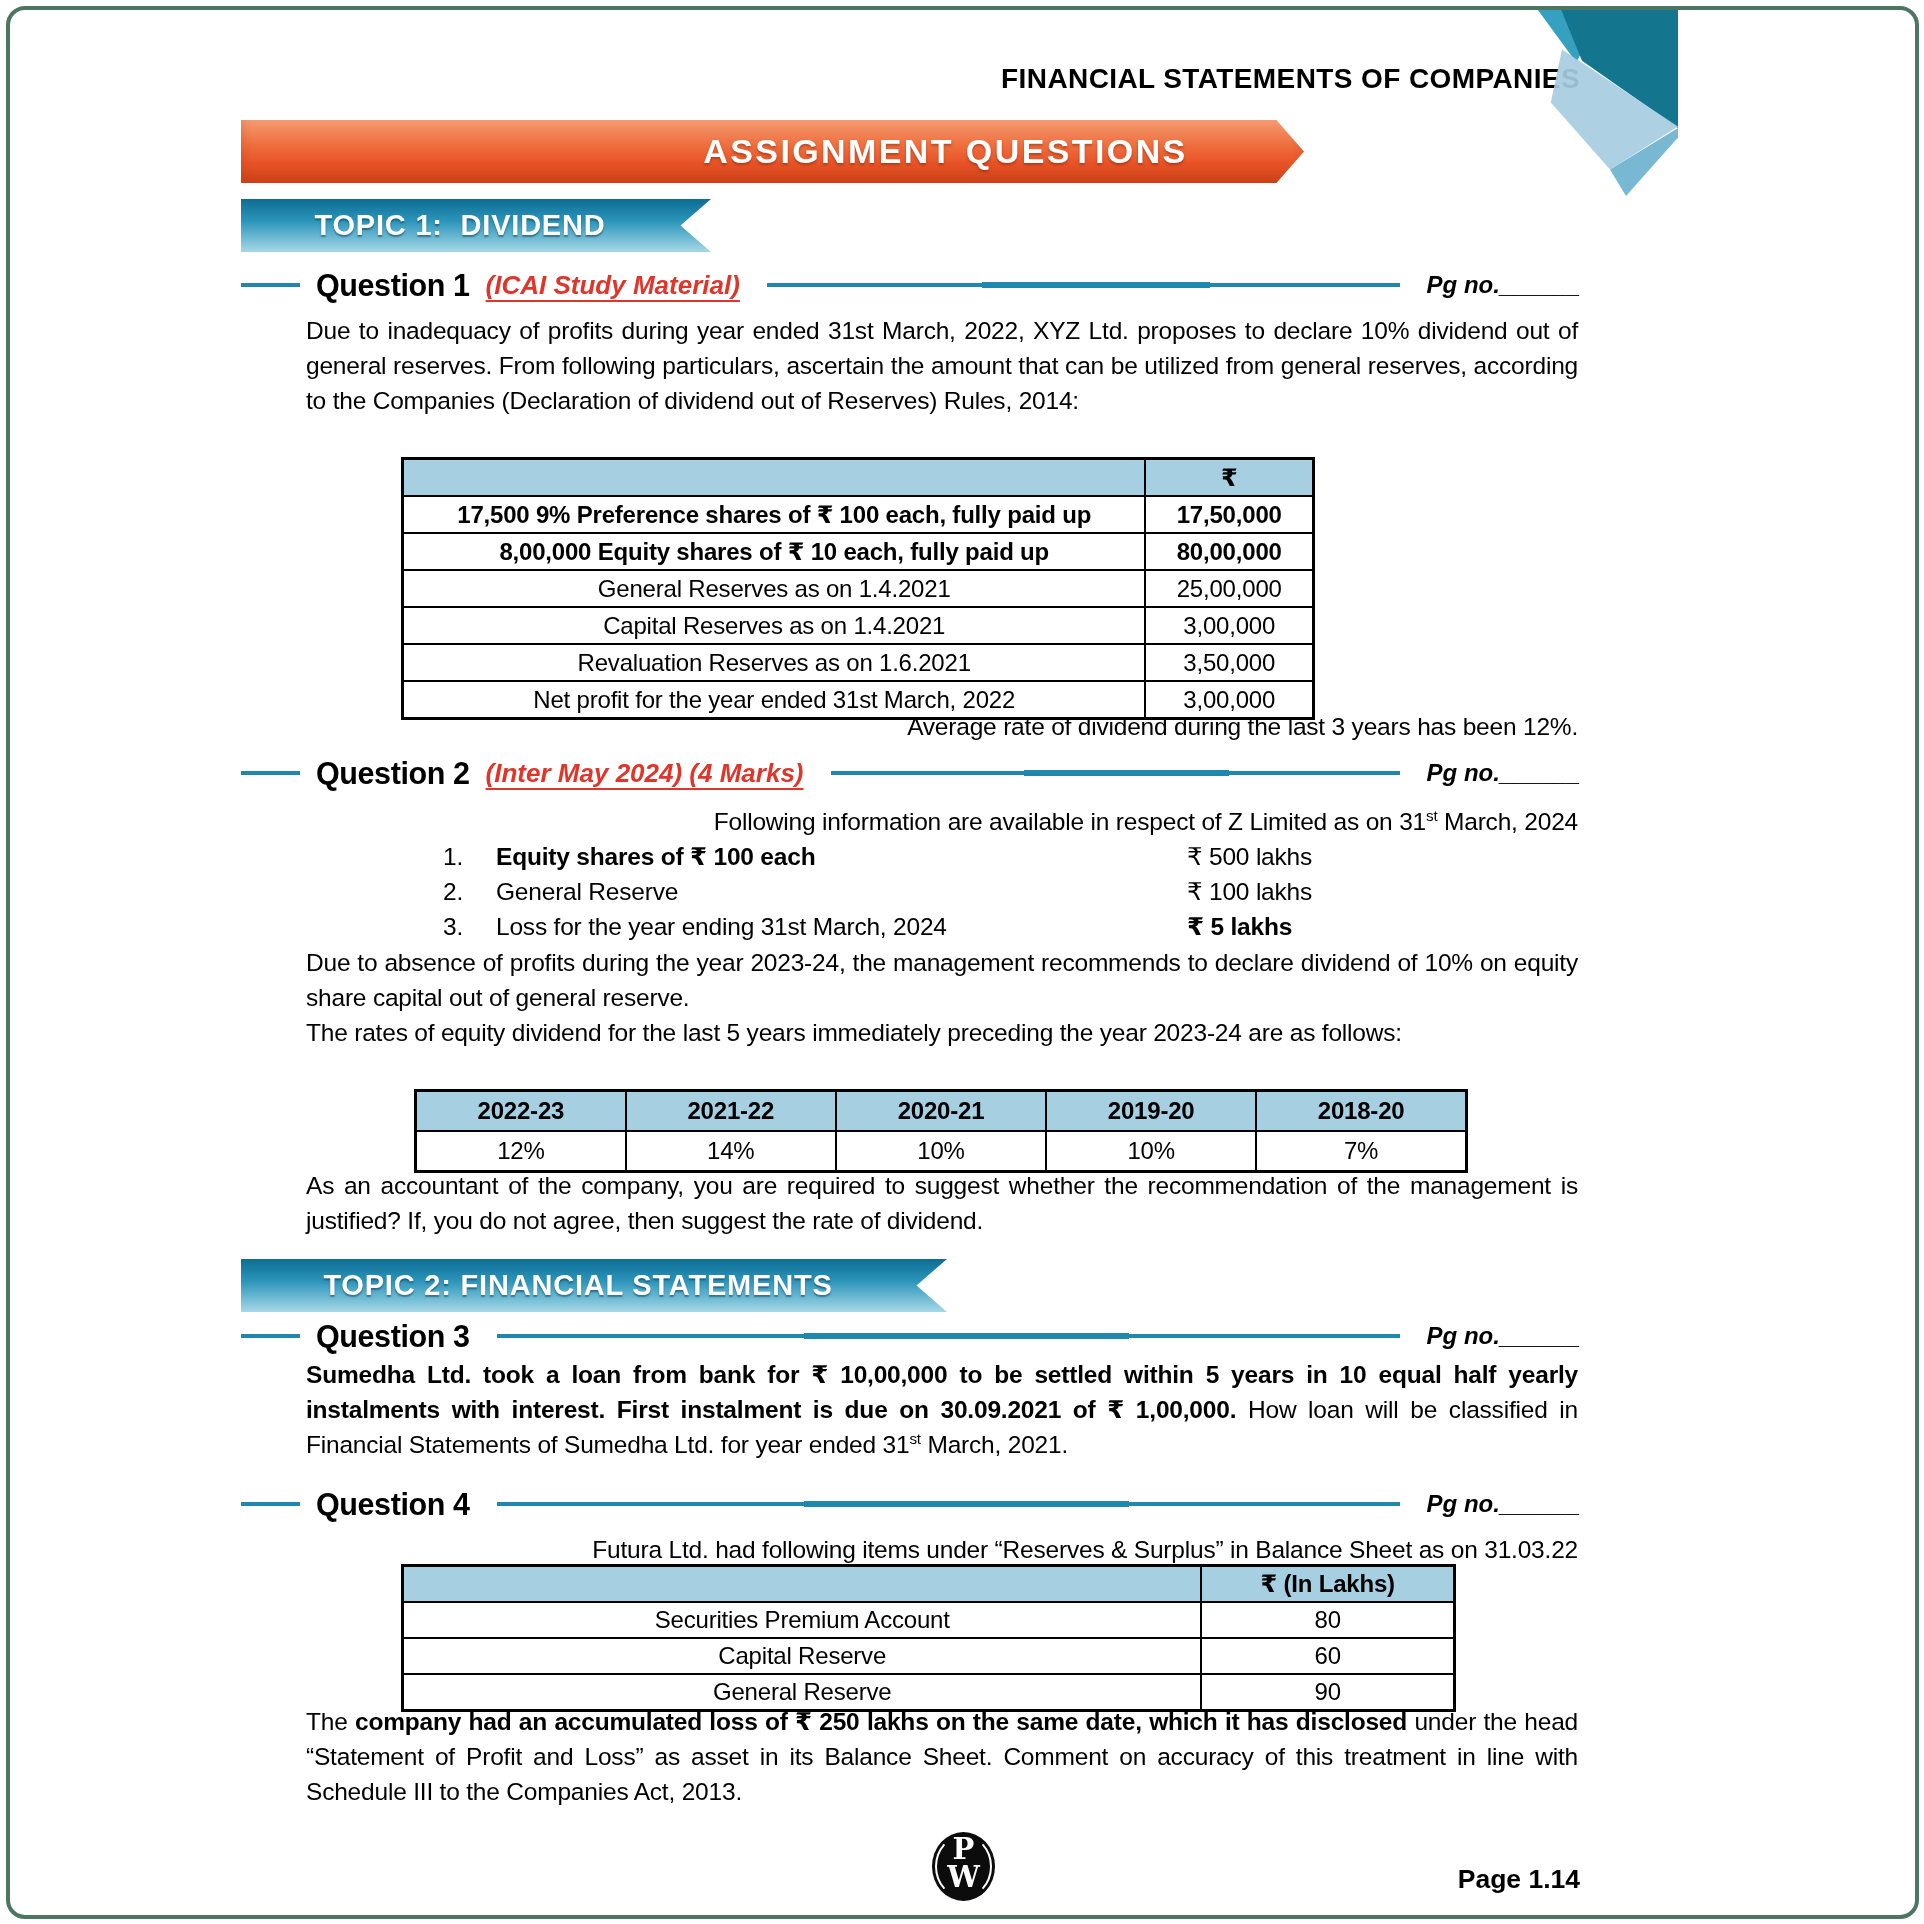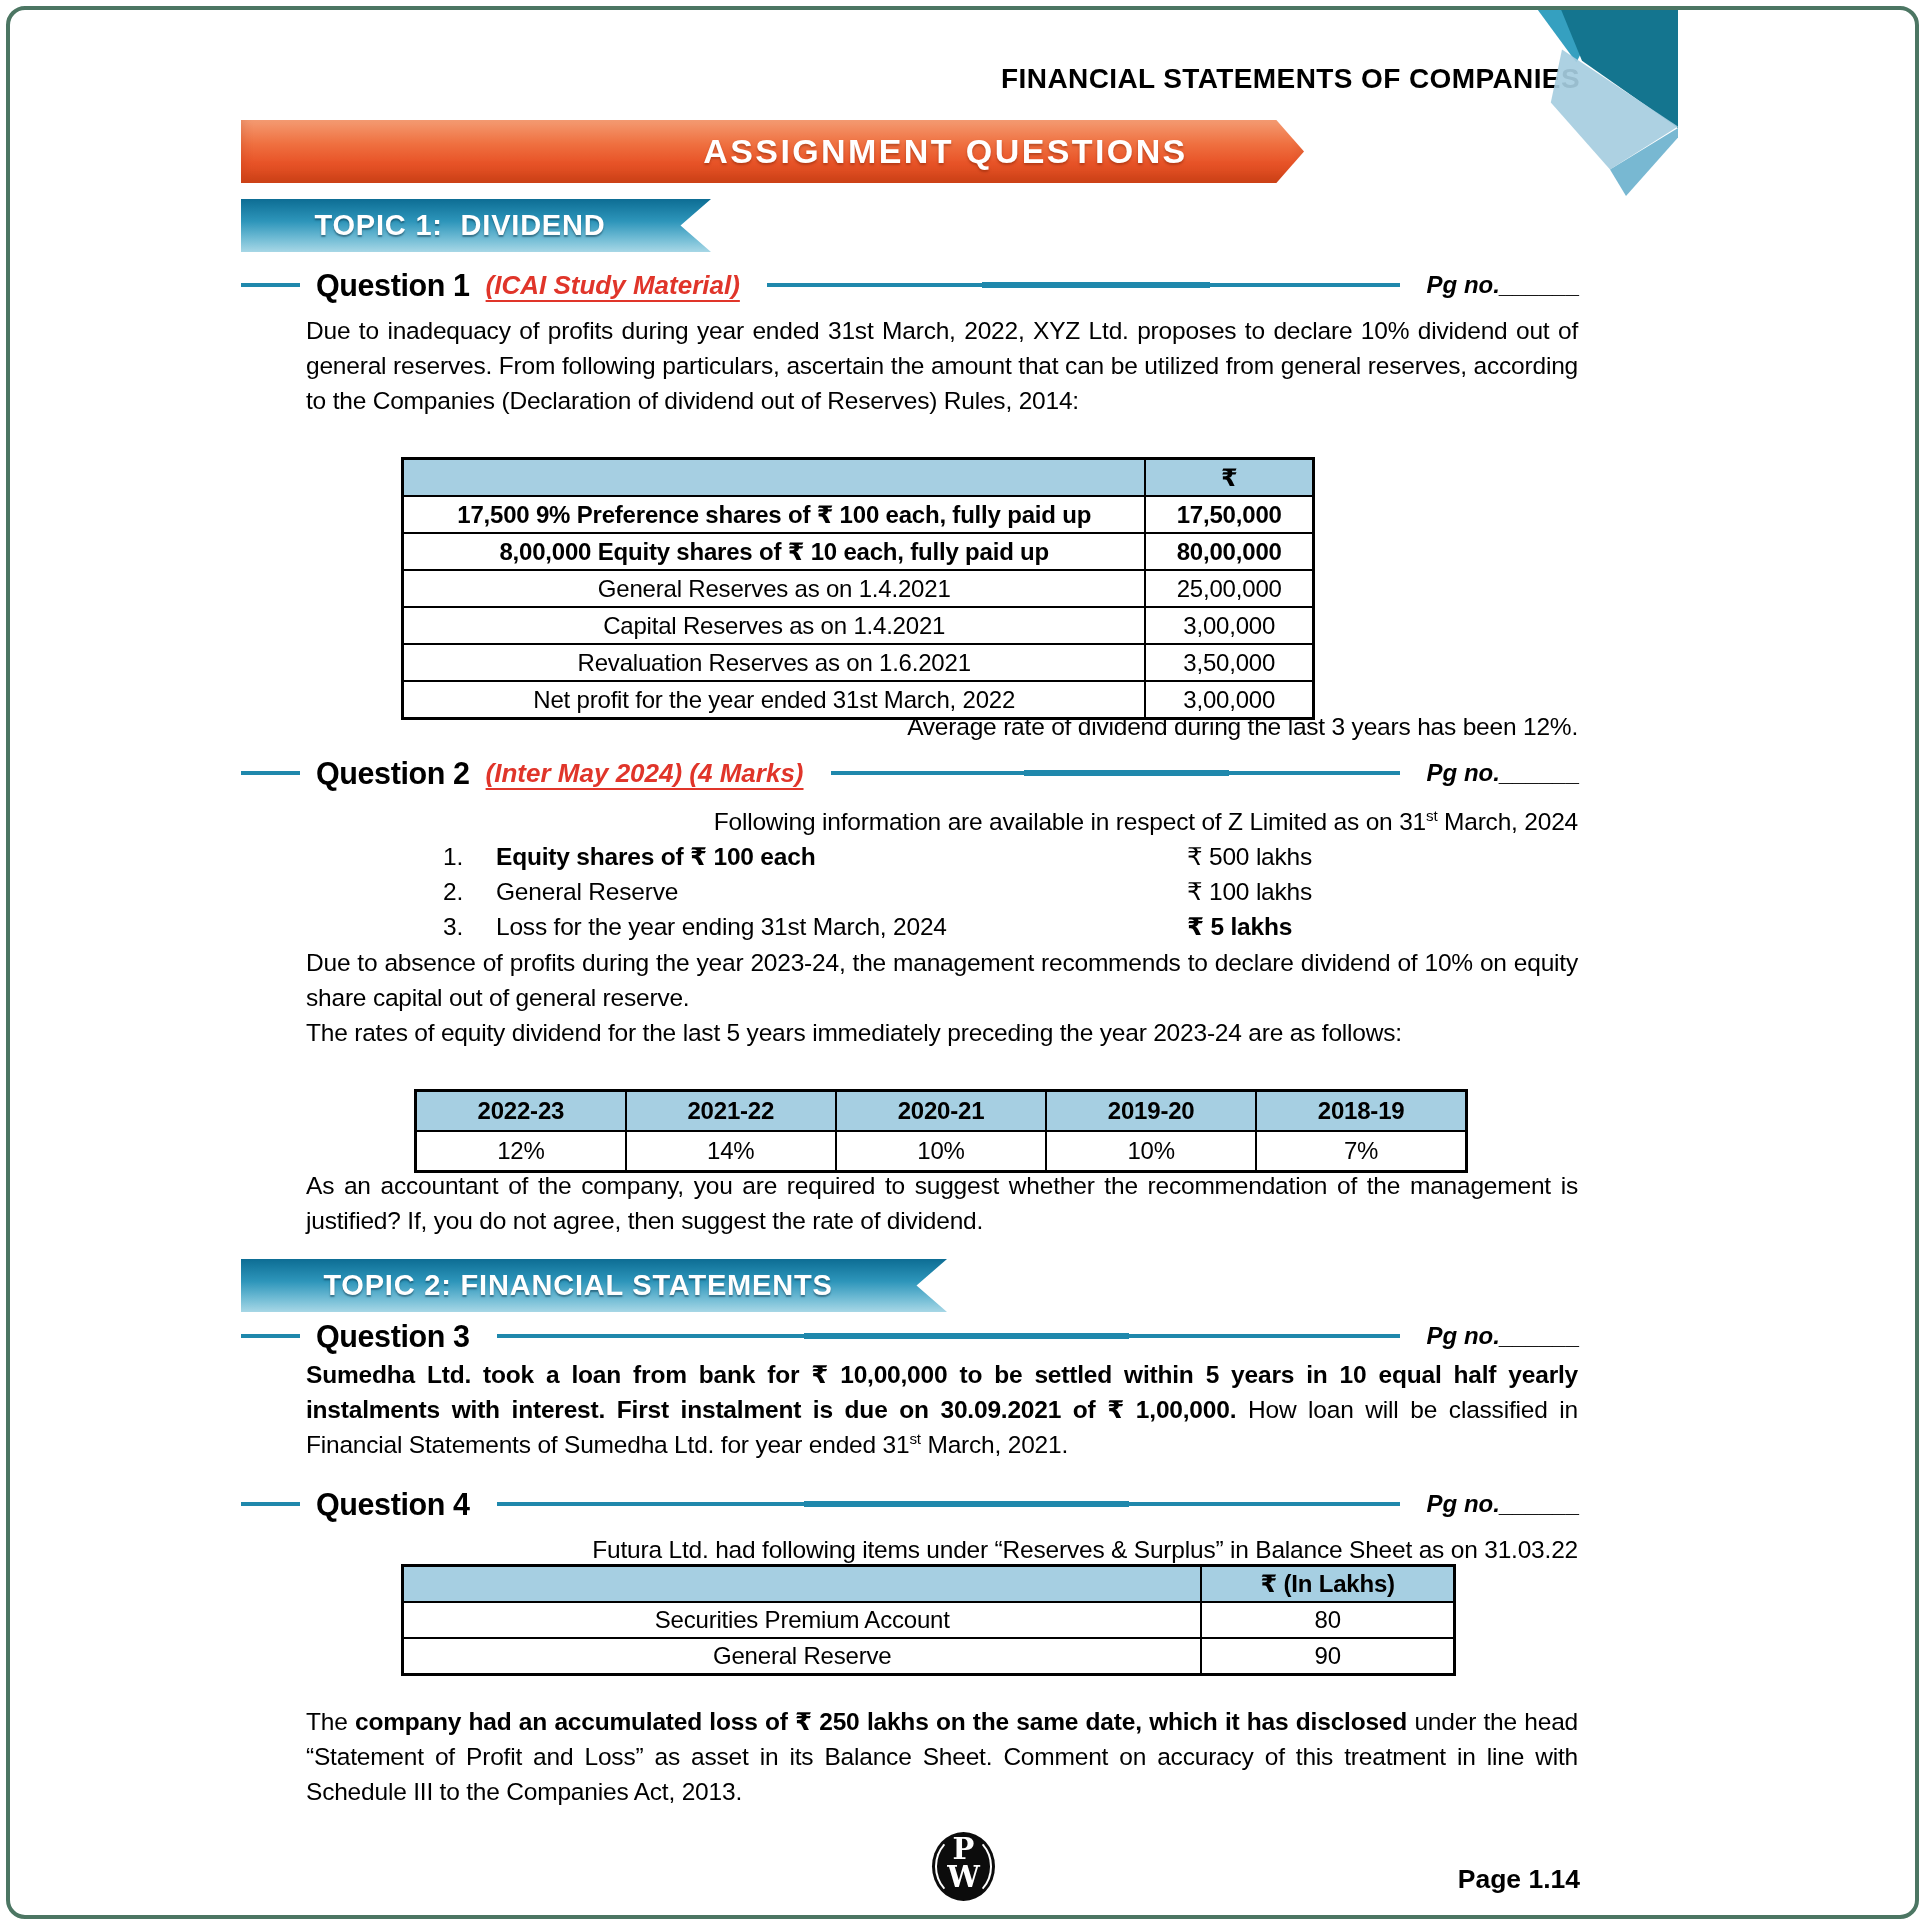--- a/index.html
+++ b/index.html
@@ -182,21 +182,21 @@
     </div>
   <div class="body-text" style="top:945px">Due to absence of profits during the year 2023-24, the management recommends to declare dividend of 10% on equity share capital out of general reserve.</div>
   <div class="body-text" style="top:1015px">The rates of equity dividend for the last 5 years immediately preceding the year 2023-24 are as follows:</div>
   <table class="t-years">
       <thead>
         <tr>
           <th>2022-23</th>
           <th>2021-22</th>
           <th>2020-21</th>
           <th>2019-20</th>
-          <th>2018-19</th>
+          <th>2018-20</th>
         </tr>
       </thead>
       <tbody>
         <tr>
           <td>12%</td>
           <td>14%</td>
           <td>10%</td>
           <td>10%</td>
           <td>7%</td>
         </tr>
@@ -229,20 +229,24 @@
           <th class="c-label"></th>
           <th class="c-value">₹ (In Lakhs)</th>
         </tr>
       </thead>
       <tbody>
         <tr>
           <td class="c-label">Securities Premium Account</td>
           <td class="c-value">80</td>
         </tr>
         <tr>
+          <td class="c-label">Capital Reserve</td>
+          <td class="c-value">60</td>
+        </tr>
+        <tr>
           <td class="c-label">General Reserve</td>
           <td class="c-value">90</td>
         </tr>
       </tbody>
     </table>
   <div class="body-text" style="top:1704px"><span>The </span><span class="b">company had an accumulated loss of ₹ 250 lakhs on the same date, which it has disclosed</span><span> under the head “Statement of Profit and Loss” as asset in its Balance Sheet. Comment on accuracy of this treatment in line with Schedule III to the Companies Act, 2013.</span></div>
 
   <div class="pw-logo">
     <div class="pw-arcs"></div>
     <div class="pw-p">P</div>

